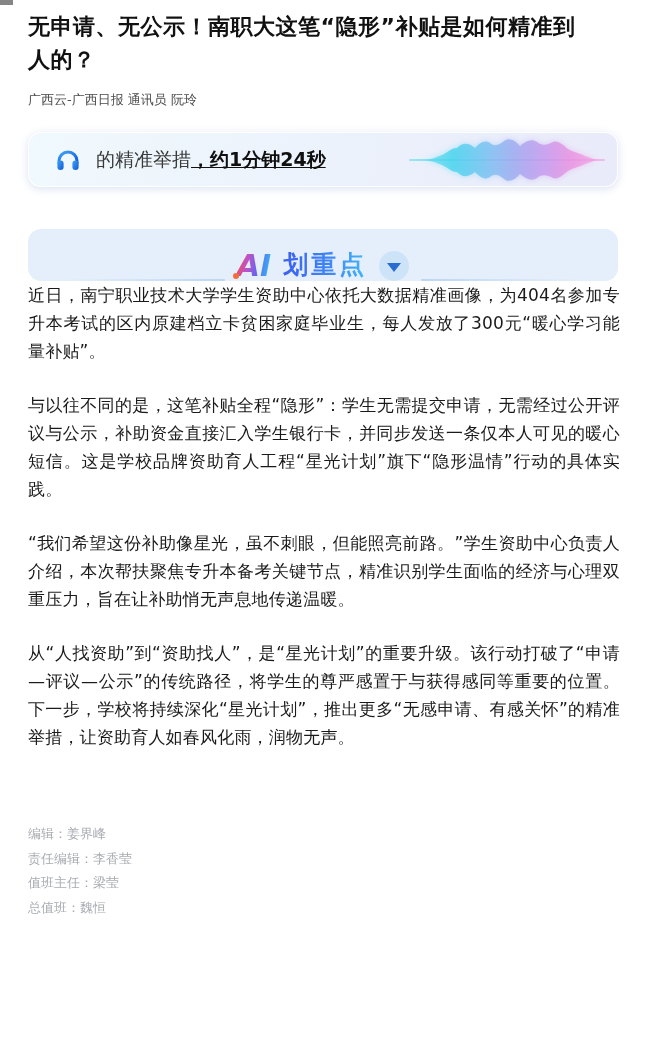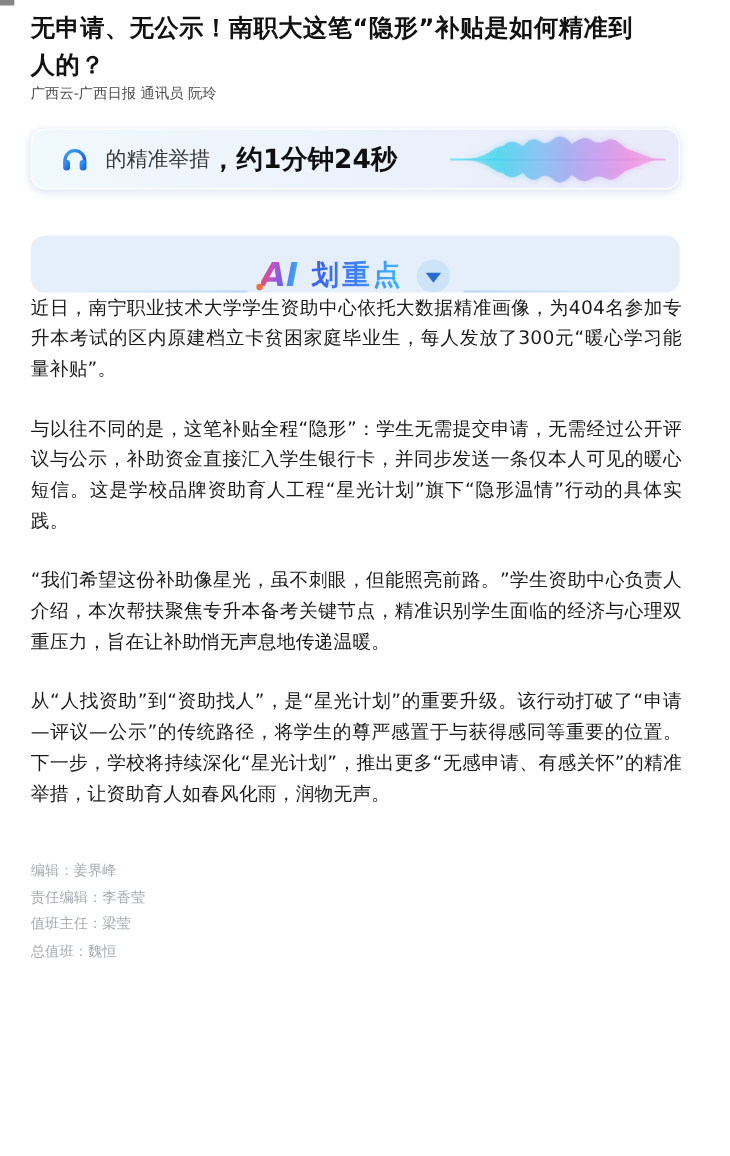--- a/index.html
+++ b/index.html
@@ -17,37 +17,37 @@
   .page { padding: 0 44px 0 28px; }
 
   .title {
     margin-top: 10px;
     max-width: 560px;
     font-size: 22px; font-weight: 700; color: #111111;
     line-height: 33px;
     letter-spacing: 0.5px;
   }
   .meta-date { margin-top: 16px; font-size: 13px; color: #4c4c4c; }
-  .meta-source { font-size: 13px; color: #4c4c4c; }
+  .meta-source { margin-top: 15px; font-size: 13px; color: #4c4c4c; }
 
   
   .audio-bar {
     margin-top: 23px;
     width: 590px; height: 55px;
     border-radius: 13px;
     background: linear-gradient(100deg, #f0f9fd 0%, #ecf3fc 45%, #e9eafa 100%);
     border: 1px solid rgba(255,255,255,0.9);
     box-shadow: 0 2px 8px rgba(176,190,225,0.45);
     display: flex; align-items: center;
     padding: 0 10px 0 26px;
     cursor: pointer;
   }
   .hp-icon { display: flex; width: 26px; height: 26px; }
   .audio-label { margin-left: 15px; font-size: 19px; color: #3a3a3a; }
-  .audio-duration { font-size: 24px; font-weight: 700; color: #101010; }
+  .audio-duration { font-size: 19px; font-weight: 700; color: #101010; text-decoration: underline; }
   .wave { margin-left: auto; display: flex; }
 
   
   .ai-banner {
     margin-top: 42px;
     width: 590px; height: 52px;
     border-radius: 13px;
     background: #e4effb;
     display: flex; align-items: flex-end; justify-content: center;
     gap: 12px;
@@ -89,21 +89,21 @@
   
   .article { }
   .article p {
     font-size: 17px; line-height: 28px; color: #1a1a1a;
     text-align: justify;
     margin: 0 0 26px 0;
     letter-spacing: 0.2px;
   }
 
   
-  .footer { margin-top: 44px; font-family: Liberation Mono, monospace; }
+  .footer { margin-top: 72px; font-family: Liberation Mono, monospace; }
   .footer div { font-size: 13px; line-height: 24.5px; color: #a8acb2; }
 </style>
 </head>
 <body>
 
 <div class="corner-artifact"></div>
 
 <div class="page">
 
   <h1 class="title">无申请、无公示！南职大这笔“隐形”补贴是如何精准到人的？</h1>

